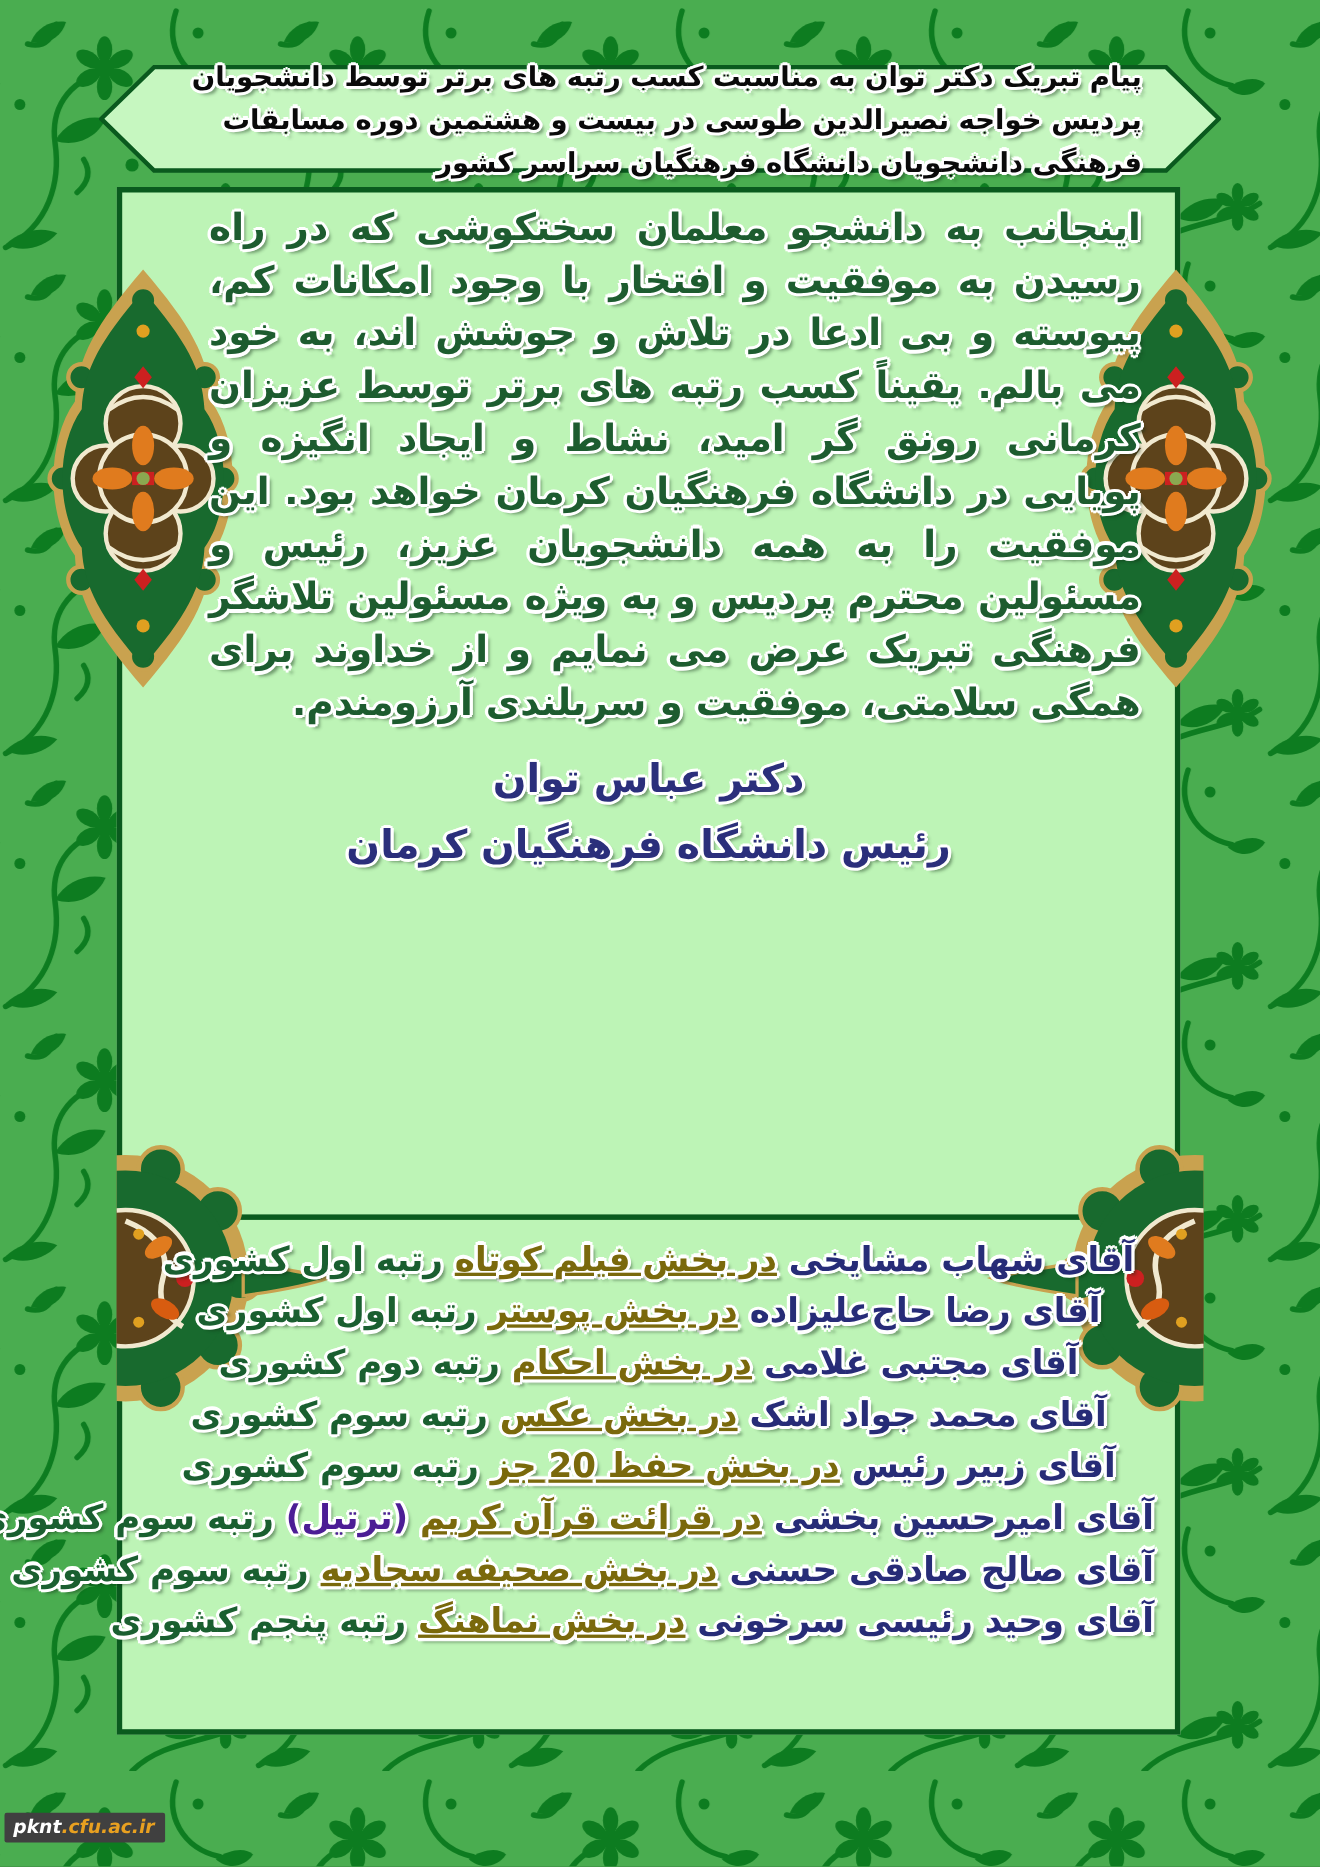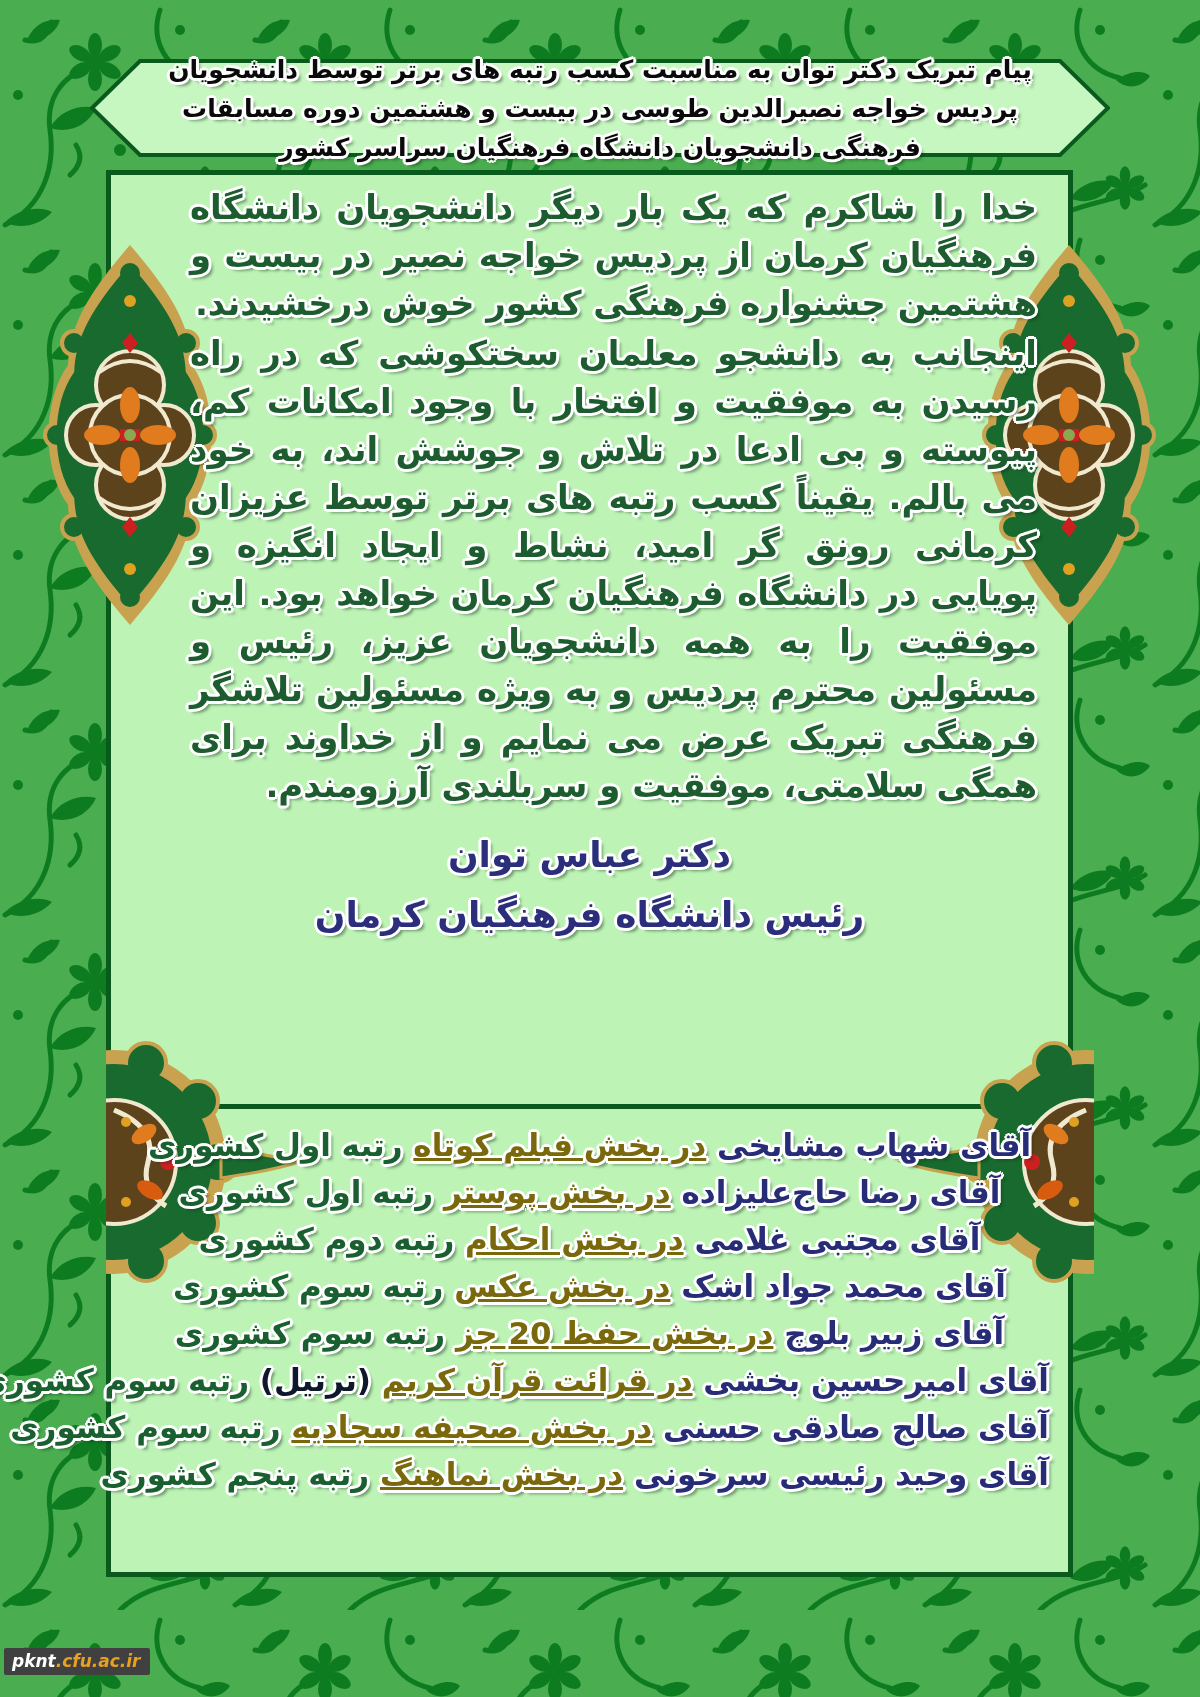--- a/index.html
+++ b/index.html
@@ -7,21 +7,21 @@
     position:relative;width:1200px;height:1697px;overflow:hidden;
     background:#4aad50;direction:rtl;
     font-family:"DejaVu Sans",sans-serif;font-weight:bold;
   }
   .bg-svg{position:absolute;left:0;top:0;z-index:0;}
   
   .banner{position:absolute;left:90px;top:58px;width:1020px;height:100px;z-index:3;}
   .banner svg{position:absolute;left:0;top:0;}
   .banner-text{
     position:absolute;left:0;top:0;right:0;bottom:0;
-    display:flex;align-items:center;justify-content:center;text-align:center;
+    display:flex;align-items:center;justify-content:center;
     padding:0 72px;font-size:25px;line-height:39px;color:#0a0a0a;
   }
   
   .panel{
     position:absolute;left:106px;top:170px;width:967px;height:1407px;
     background:#bdf4b6;border:5px solid #0a5a1e;box-sizing:border-box;z-index:1;
   }
   .divider{position:absolute;left:111px;top:1104px;width:957px;height:5px;background:#0a5a1e;z-index:2;}
   
   .medallion{position:absolute;top:243px;width:185px;height:385px;z-index:4;}
@@ -32,21 +32,21 @@
   .corner.right{right:106px;transform:scaleX(-1);}
   
   .content{position:absolute;left:120px;top:183px;width:939px;z-index:5;}
   .bismillah{text-align:center;font-size:36px;color:#2b2f7b;margin:6px 0 10px;}
   .para{font-size:34px;line-height:48px;color:#1d5c2f;text-align:justify;padding:0 22px 0 70px;margin:0 0 2px 0;}
   .sig{text-align:center;color:#2b2f7b;font-size:36px;line-height:60px;margin-top:16px;}
   .winners{position:absolute;left:130px;top:1122px;width:919px;z-index:5;text-align:center;}
   .winner-line{font-size:31px;line-height:47px;white-space:nowrap;}
   .w-name{color:#272c77;}
   .w-cat{color:#7a690c;text-decoration:underline;}
-  .w-note{color:#0f172a;margin-top:10px;}
+  .w-note{color:#4c1d95;margin-top:10px;}
   .w-rank{color:#1a5f30;}
   
   .ow{
     text-shadow:
       -2px -2px 0 #fff, 2px -2px 0 #fff, -2px 2px 0 #fff, 2px 2px 0 #fff,
       -3px 0 0 #fff, 3px 0 0 #fff, 0 -3px 0 #fff, 0 3px 0 #fff,
       4px 4px 3px rgba(15,45,20,0.45);
   }
   .watermark{
     position:absolute;left:4px;bottom:22px;z-index:6;direction:ltr;
@@ -235,21 +235,20 @@
     <circle cx="8" cy="140" r="62" fill="#5d431b" stroke="#f1e9cf" stroke-width="4"></circle>
     <path d="M8,88 q44,18 34,52 q-8,28 18,44" stroke="#f1e9cf" stroke-width="5" fill="none"></path>
     <ellipse cx="38" cy="112" rx="14" ry="8" fill="#e07b1e" transform="rotate(-35 38 112)"></ellipse>
     <ellipse cx="44" cy="168" rx="14" ry="8" fill="#d85c10" transform="rotate(30 44 168)"></ellipse>
     <circle cx="62" cy="140" r="8" fill="#cc2020"></circle>
     <circle cx="20" cy="100" r="5" fill="#e0a020"></circle>
     <circle cx="20" cy="180" r="5" fill="#e0a020"></circle>
   </svg>
 
   <div class="content">
-    <p class="para ow">خدا را شاکرم که یک بار دیگر دانشجویان دانشگاه فرهنگیان کرمان از پردیس خواجه نصیر در بیست و هشتمین جشنواره فرهنگی کشور خوش درخشیدند.</p>
     <p class="para ow">اینجانب به دانشجو معلمان سختکوشی که در راه رسیدن به موفقیت و افتخار با وجود امکانات کم، پیوسته و بی ادعا در تلاش و جوشش اند، به خود می بالم. یقیناً کسب رتبه های برتر توسط عزیزان کرمانی رونق گر امید، نشاط و ایجاد انگیزه و پویایی در دانشگاه فرهنگیان کرمان خواهد بود. این موفقیت را به همه دانشجویان عزیز، رئیس و مسئولین محترم پردیس و به ویژه مسئولین تلاشگر فرهنگی تبریک عرض می نمایم و از خداوند برای همگی سلامتی، موفقیت و سربلندی آرزومندم.</p>
     <div class="sig ow">دکتر عباس توان</div>
     <div class="sig ow" style="margin-top:0;">رئیس دانشگاه فرهنگیان کرمان</div>
   </div>
 
   <div class="winners">
     <div class="winner-line ow">
       <span class="w-name">آقای شهاب مشایخی</span>
       <span class="w-cat">در بخش فیلم کوتاه</span>
       <span class="w-note"></span>
@@ -267,21 +266,21 @@
       <span class="w-note"></span>
       <span class="w-rank">رتبه دوم کشوری</span>
     </div>
     <div class="winner-line ow">
       <span class="w-name">آقای محمد جواد اشک</span>
       <span class="w-cat">در بخش عکس</span>
       <span class="w-note"></span>
       <span class="w-rank">رتبه سوم کشوری</span>
     </div>
     <div class="winner-line ow">
-      <span class="w-name">آقای زبیر بلوچ</span>
+      <span class="w-name">آقای زبیر رئیس</span>
       <span class="w-cat">در بخش حفظ 20 جز</span>
       <span class="w-note"></span>
       <span class="w-rank">رتبه سوم کشوری</span>
     </div>
     <div class="winner-line ow">
       <span class="w-name">آقای امیرحسین بخشی</span>
       <span class="w-cat">در قرائت قرآن کریم</span>
       <span class="w-note">(ترتیل)</span>
       <span class="w-rank">رتبه سوم کشوری</span>
     </div>

